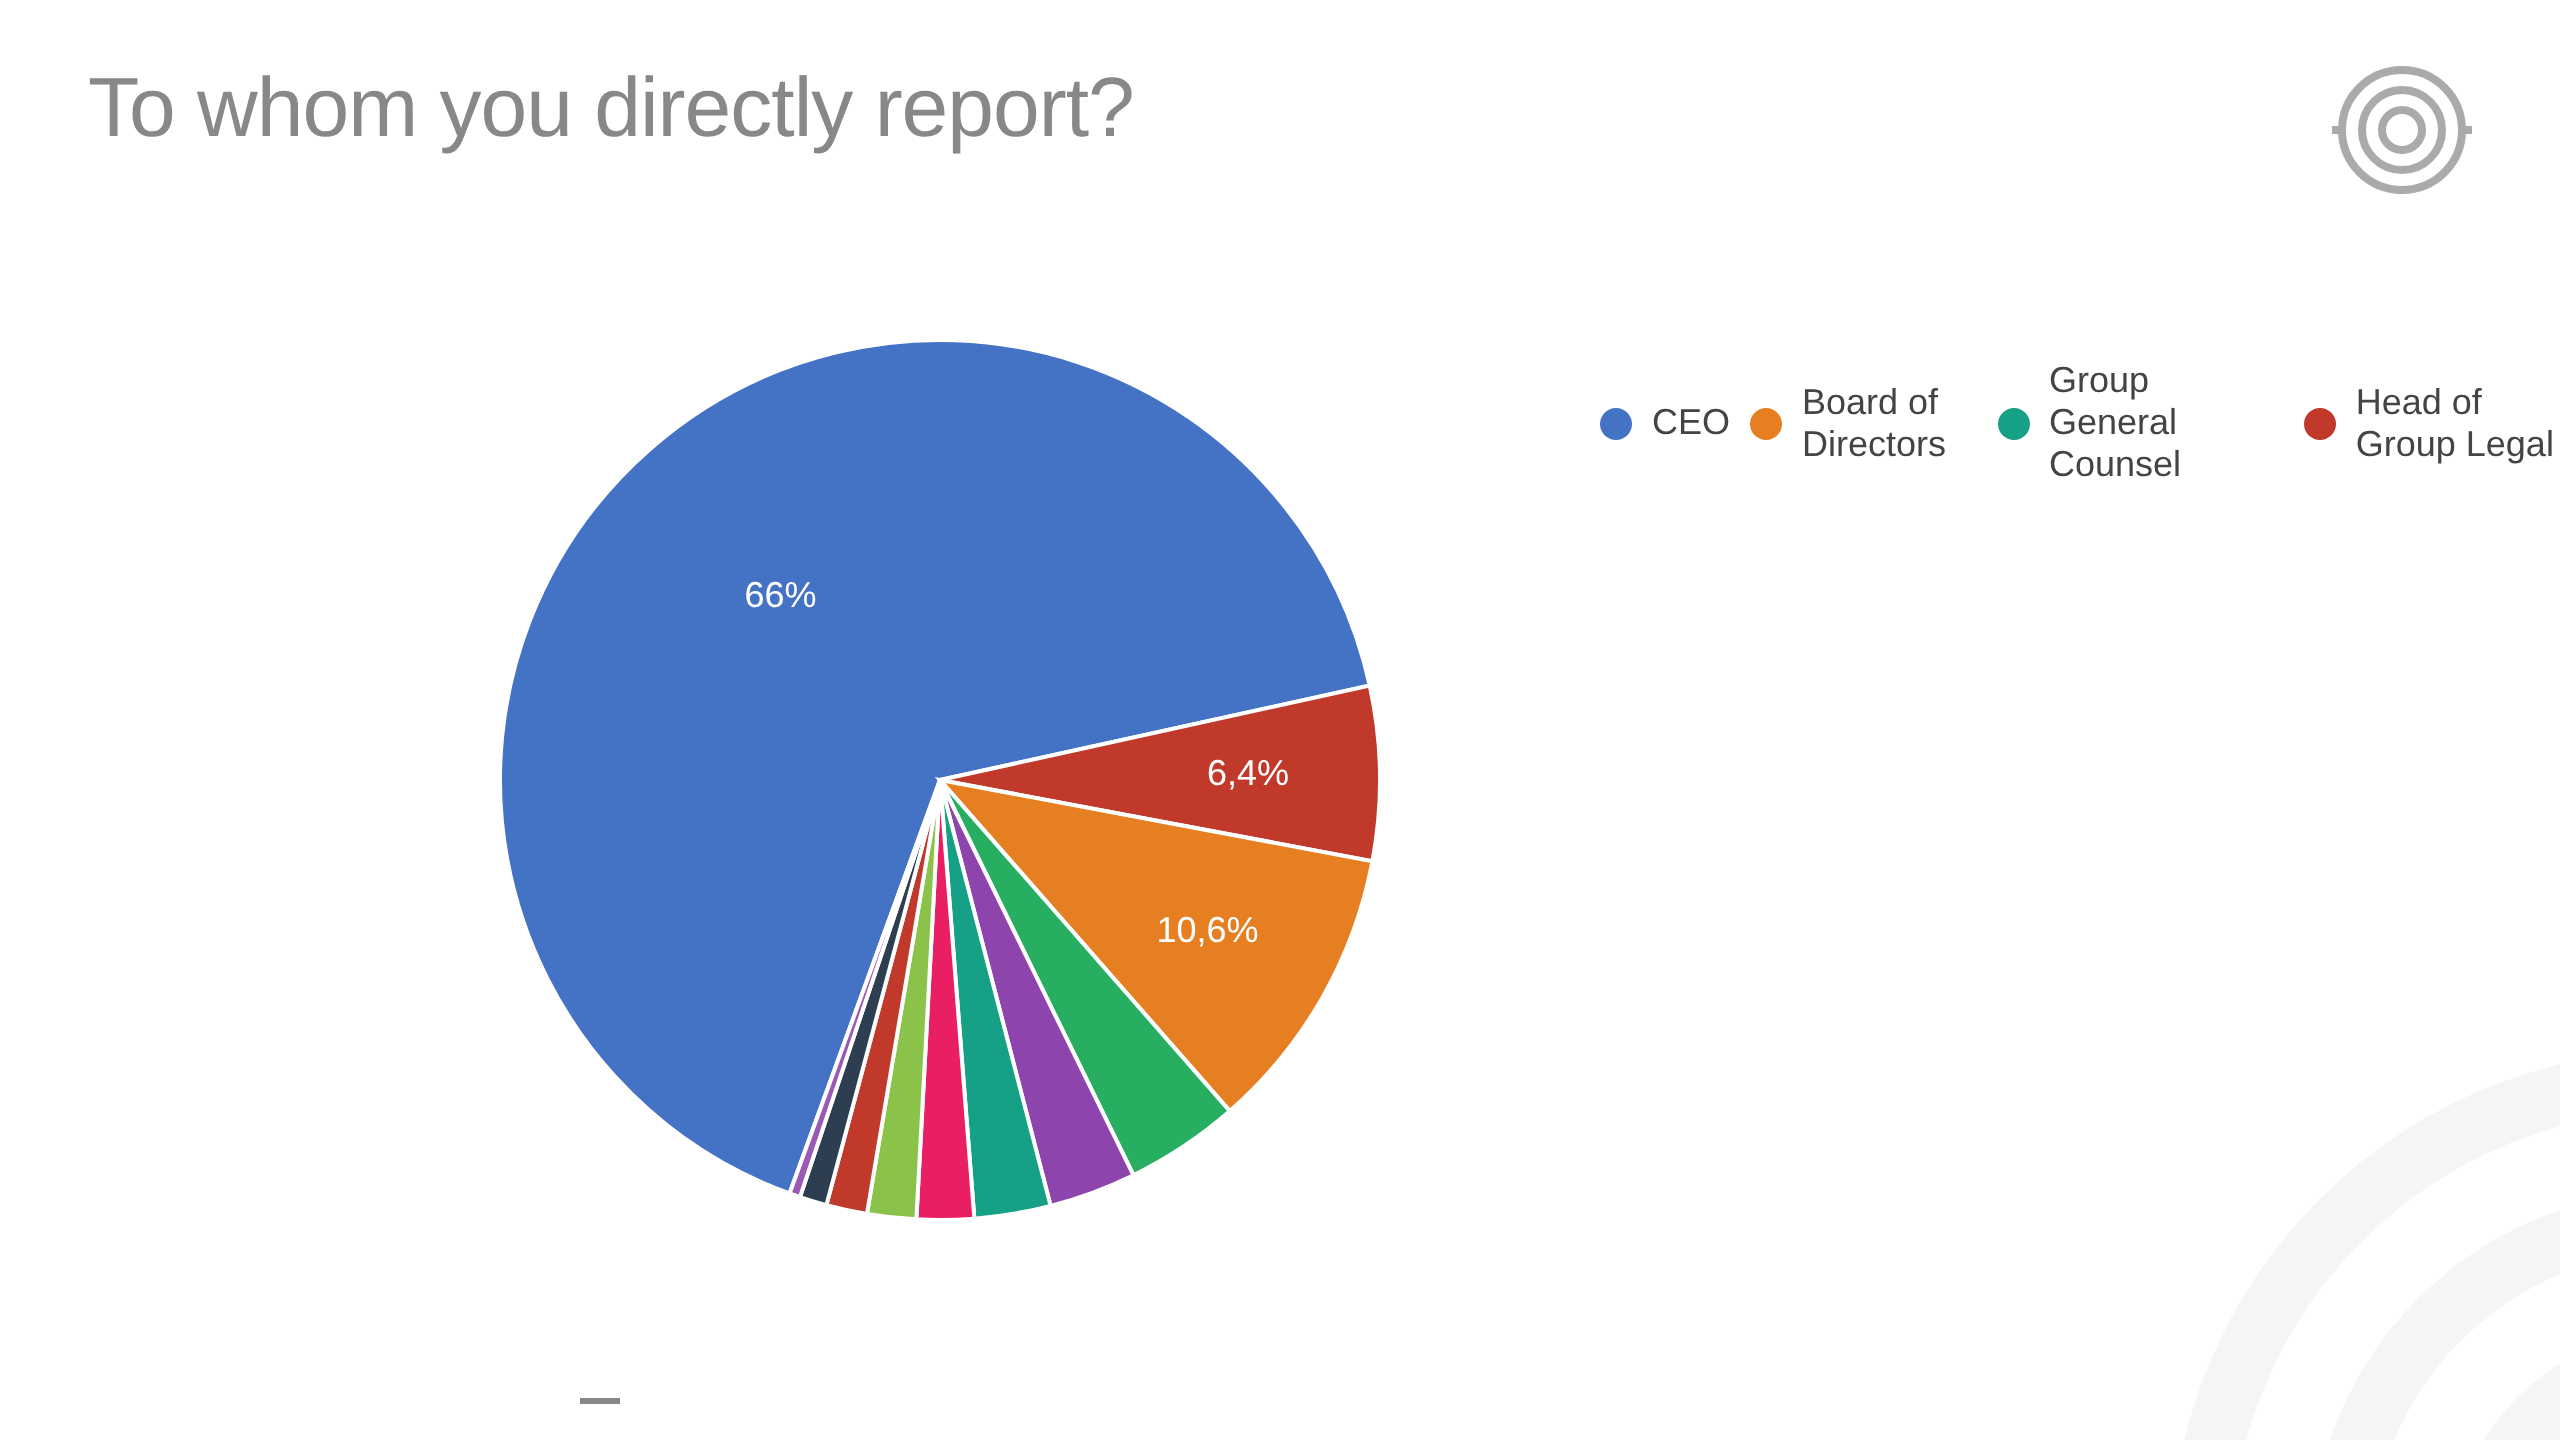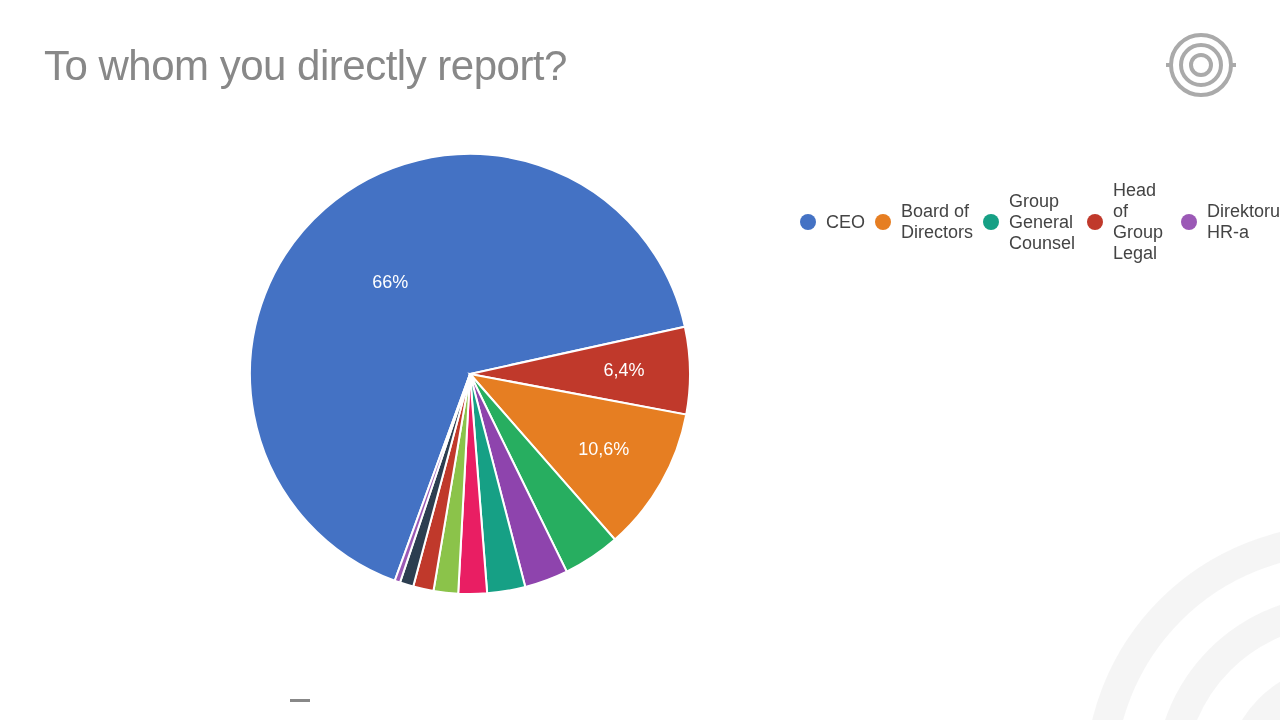--- a/index.html
+++ b/index.html
@@ -13,34 +13,33 @@
     }
 
     .page-title {
       position: absolute;
       top: 30px;
       left: 44px;
       font-size: 42px;
       font-weight: 300;
       color: #888888;
       letter-spacing: -0.5px;
-      margin-top: 12px;
     }
 
     .logo {
       position: absolute;
       top: 30px;
       right: 44px;
       width: 70px;
       height: 70px;
     }
 
     .chart-container {
       position: absolute;
-      top: 124px;
+      top: 140px;
       left: 220px;
       width: 500px;
       height: 500px;
     }
 
     .legend-container {
       position: absolute;
       top: 180px;
       left: 800px;
       display: flex;
@@ -131,24 +130,20 @@
       <span class="legend-label">Board of Directors</span>
     </div>
     <div class="legend-item">
       <div class="legend-dot" style="background-color: rgb(22, 160, 133);"></div>
       <span class="legend-label">Group General Counsel</span>
     </div>
     <div class="legend-item">
       <div class="legend-dot" style="background-color: rgb(192, 57, 43);"></div>
       <span class="legend-label">Head of Group Legal</span>
     </div>
-    <div class="legend-item">
-      <div class="legend-dot" style="background-color: rgb(155, 89, 182);"></div>
-      <span class="legend-label">Direktoru HR-a</span>
-    </div>
   </div>
 
 <svg class="deco-circles" viewBox="0 0 280 280">
   <circle cx="280" cy="280" r="240" fill="none" stroke="#888888" stroke-width="30"></circle>
   <circle cx="280" cy="280" r="170" fill="none" stroke="#888888" stroke-width="30"></circle>
   <circle cx="280" cy="280" r="100" fill="none" stroke="#888888" stroke-width="30"></circle>
 </svg>
 
 <div class="slide-indicator"></div>
 

